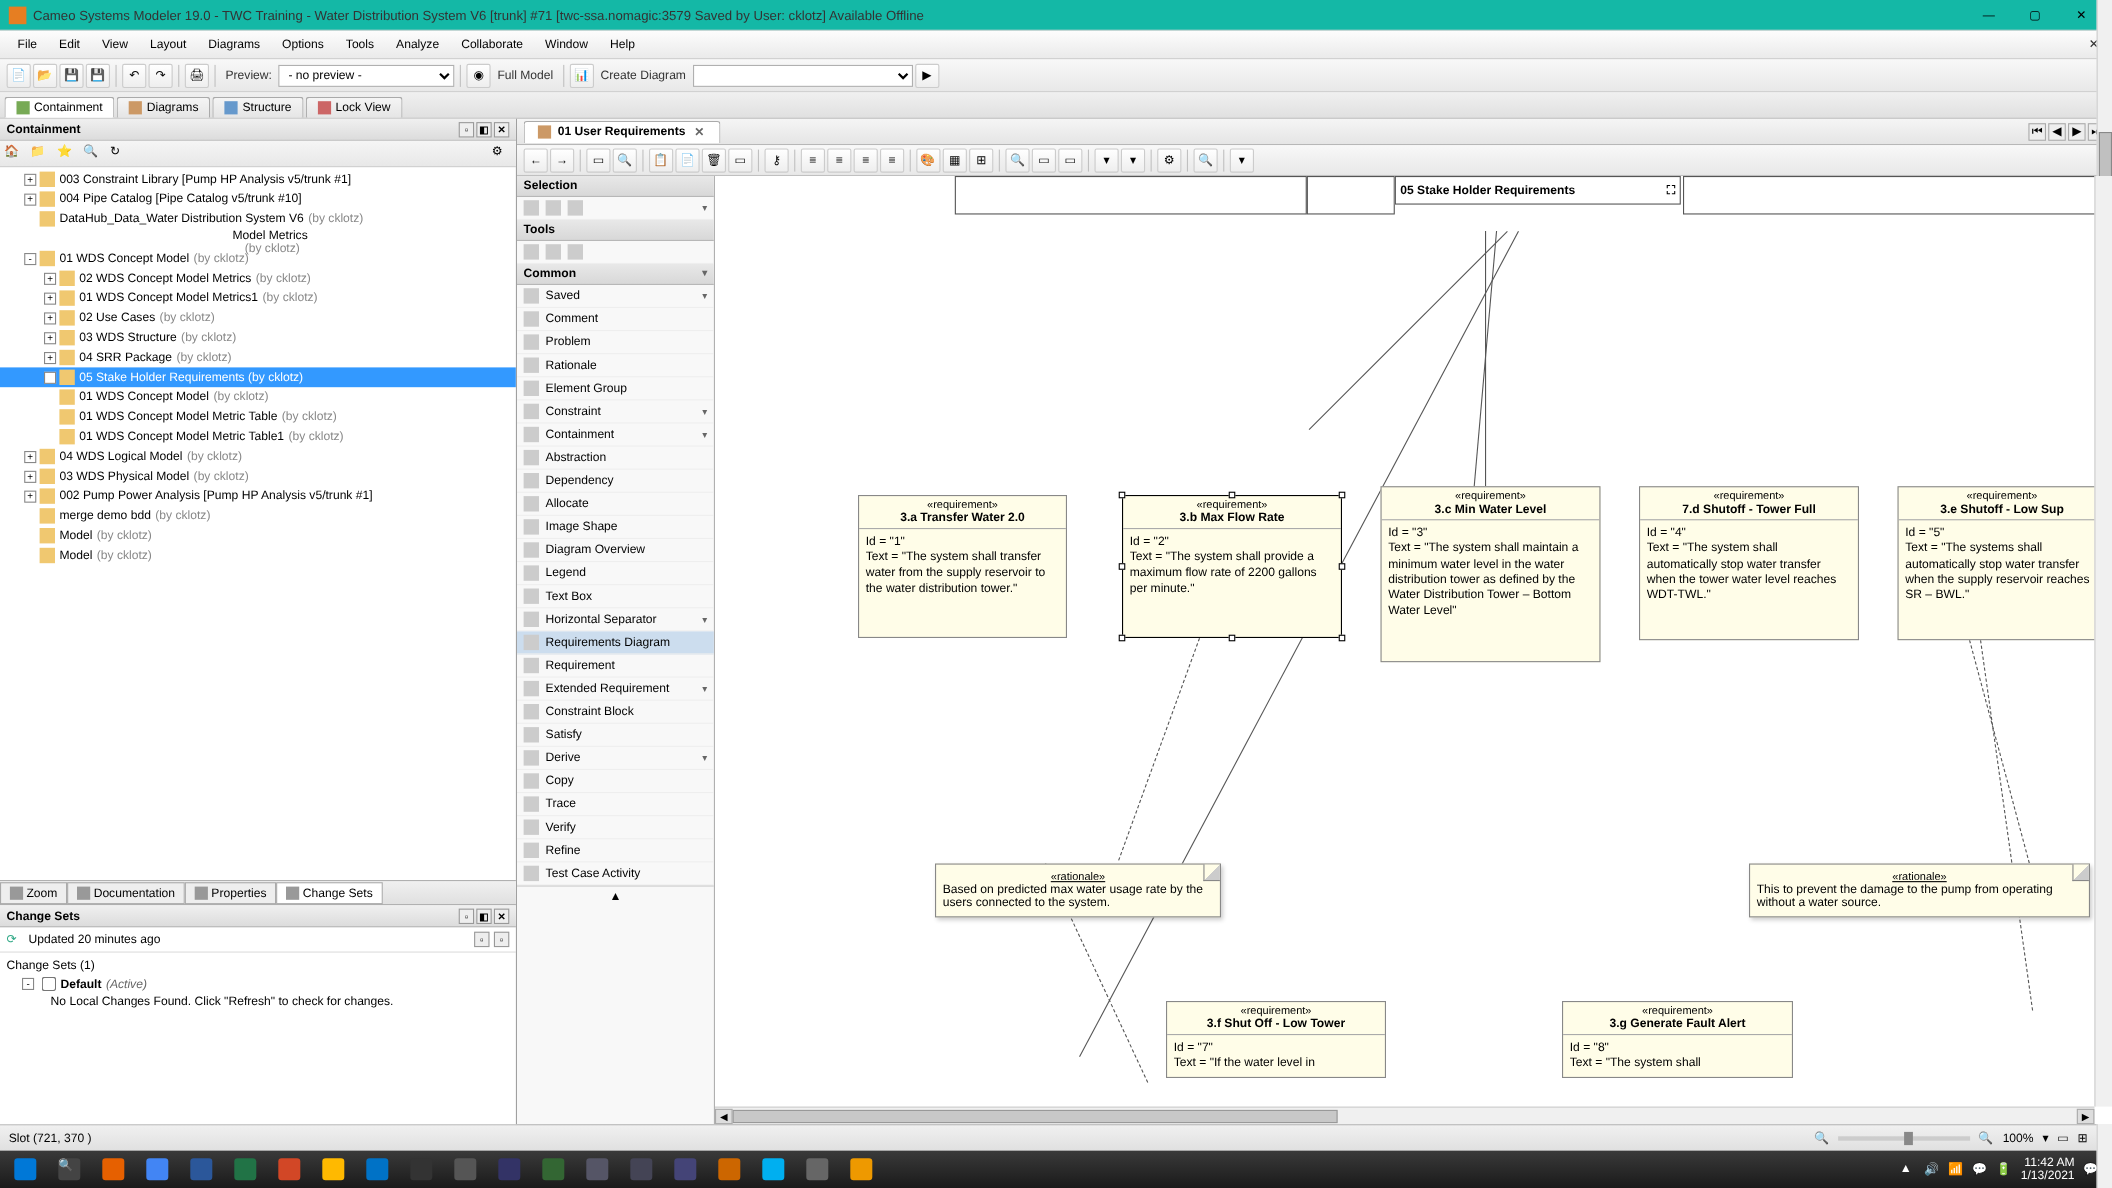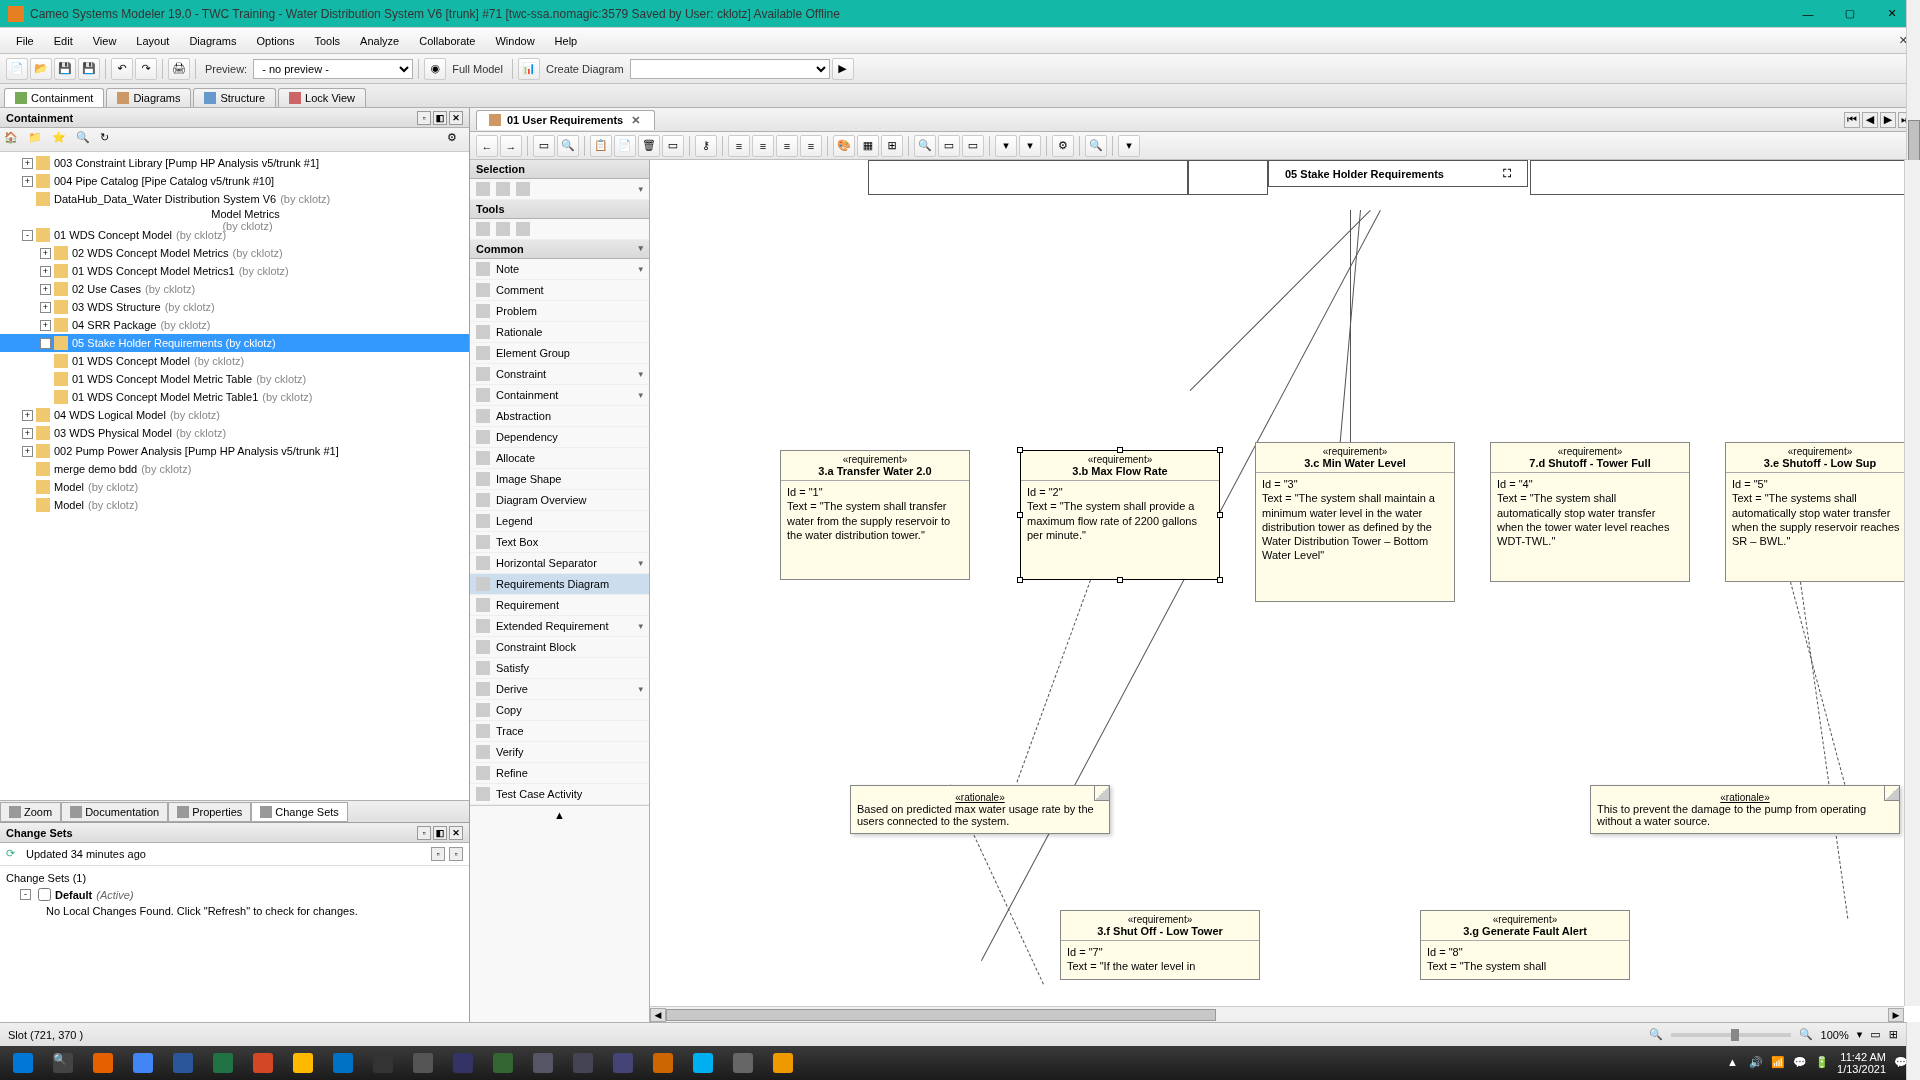--- a/index.html
+++ b/index.html
@@ -73,21 +73,21 @@
 .pal-section { padding: 3px 6px; background: linear-gradient(#e8e8e8,#d8d8d8); border-bottom: 1px solid #b0b0b0; font-weight: bold; }
 .pal-row { padding: 3px 6px; display: flex; align-items: center; gap: 6px; cursor: pointer; border-bottom: 1px solid #eee; }
 .pal-row.selected { background: #cde; }
 .pal-ico { width: 14px; height: 14px; background: #ccc; flex-shrink: 0; }
 .pal-arrow { margin-left: auto; color: #666; font-size: 9px; }
 .pal-collapse { text-align: center; padding: 3px; border-top: 1px solid #ccc; cursor: pointer; }
 
 .canvas-wrap { flex: 1; position: relative; overflow: hidden; background: #fff; }
 .canvas { position: absolute; left: 0; top: 0; width: 2000px; height: 1000px; }
 
-.req-header { position: absolute; background: #fff; border: 1px solid #555; padding: 6px 16px; font-weight: bold; font-size: 13px; display: flex; align-items: center; gap: 8px; }
+.req-header { position: absolute; background: #fff; border: 1px solid #555; padding: 6px 4px; font-weight: bold; font-size: 13px; display: flex; align-items: center; gap: 8px; }
 .req-box { position: absolute; background: #fffde8; border: 1px solid #888; font-size: 11px; }
 .req-box.selected { border: 1px solid #000; }
 .handle { position: absolute; width: 6px; height: 6px; background: #fff; border: 1px solid #000; }
 .req-title { text-align: center; border-bottom: 1px solid #aaa; padding: 3px; }
 .req-stereo { font-size: 10px; }
 .req-name { font-weight: bold; }
 .req-body { padding: 4px 6px; font-size: 11px; line-height: 1.3; }
 
 .rationale { position: absolute; background: #fffde8; border: 1px solid #888; padding: 6px; font-size: 11px; box-shadow: 2px 2px 4px rgba(0,0,0,0.2); }
 .rationale::before { content: ''; position: absolute; top: 0; right: 0; width: 14px; height: 14px; background: linear-gradient(135deg, #fffde8 50%, #ccc 50%); border-left: 1px solid #888; border-bottom: 1px solid #888; }
@@ -349,21 +349,21 @@
       <div class="pane-header">
         <span>Change Sets</span>
         <div class="hdrbtns">
           <div class="hdrbtn">▫</div>
           <div class="hdrbtn">◧</div>
           <div class="hdrbtn">✕</div>
         </div>
       </div>
       <div class="cs-update">
         <span class="cs-update-ico">⟳</span>
-        <span>Updated 34 minutes ago</span>
+        <span>Updated 20 minutes ago</span>
         <div class="cs-right">
           <div class="hdrbtn">▫</div>
           <div class="hdrbtn">▫</div>
         </div>
       </div>
       <div class="cs-body">
         <div class="cs-item">Change Sets (1)</div>
         <div class="cs-item" style="padding-left:14px">
           <span class="exp">-</span>
           <input type="checkbox" style="">
@@ -442,21 +442,21 @@
           <div class="pal-ico"></div>
           <div class="pal-ico"></div>
         </div>
         <div class="pal-section" style="display:flex">
             <span>Common</span>
             <span class="pal-arrow">▾</span>
           </div>
         <div id="palette-items">
             <div class="pal-row">
               <div class="pal-ico"></div>
-              <span>Note</span>
+              <span>Saved</span>
               <span class="pal-arrow">▾</span>
             </div>
             <div class="pal-row">
               <div class="pal-ico"></div>
               <span>Comment</span>
             </div>
             <div class="pal-row">
               <div class="pal-ico"></div>
               <span>Problem</span>
             </div>

